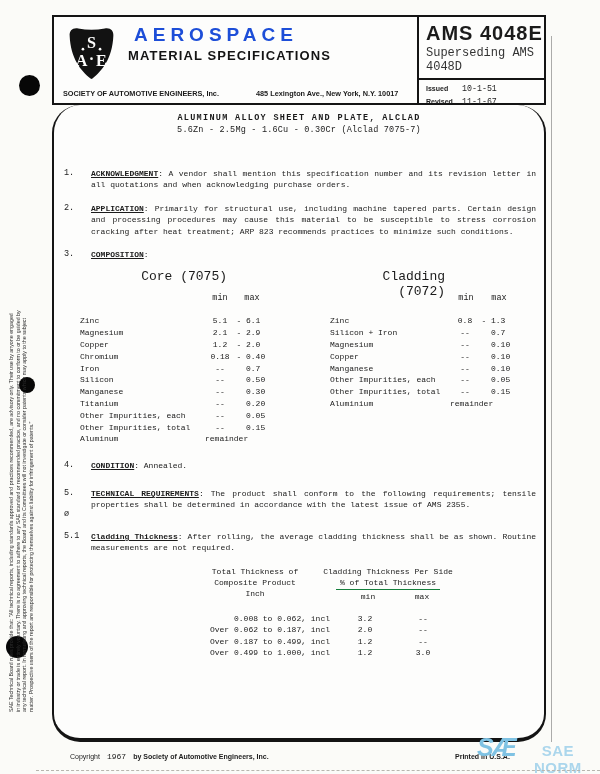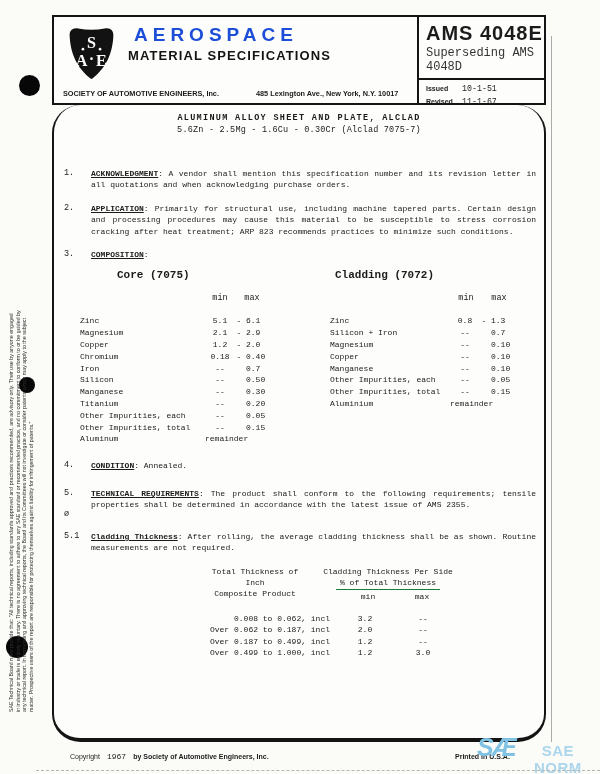--- a/index.html
+++ b/index.html
@@ -81,21 +81,21 @@
   .sec-num { width:27px; flex:none; font-size:8.5px; }
   .sec-num .marker { margin-top:11px; }
   .sec-body { flex:1; font-size:8px; line-height:11.4px; text-align:justify; }
   .hd { text-decoration: underline; font-weight:700; }
   .mt-lg { margin-top:33px; }
   .mt-md { margin-top:14px; }
   .mt-sec5 { margin-top:16px; }
 
   
   .comp { position:relative; height:177px; margin-top:9px; font-size:8px; }
-  .comp-title { position:absolute; top:0; width:110px; text-align:left; font-size:11px;font-weight:bold; }
+  .comp-title { position:absolute; top:0; width:110px; text-align:right; font-size:13px; }
   .comp-title.core { left:63px; }
   .comp-title.clad { left:281px; }
   .mm { position:absolute; top:24px; width:30px; text-align:center; font-size:8.5px; }
   .mm.c-min-h { left:151px; } .mm.c-max-h { left:183px; }
   .mm.k-min-h { left:397px; } .mm.k-max-h { left:430px; }
   .comp-grid { position:absolute; top:46px; display:grid; line-height:11.8px; }
   .comp-grid.core { left:26px;  grid-template-columns:125px 30px 8px 42px; }
   .comp-grid.clad { left:276px; grid-template-columns:120px 30px 8px 42px; }
   .c-name { white-space:nowrap; }
   .c-min  { text-align:center; white-space:nowrap; }
@@ -315,22 +315,22 @@
   </div>
 
   <div class="sec">
     <div class="sec-num">5.1</div>
     <div class="sec-body"><span class="hd">Cladding Thickness</span><span>:  After rolling, the average cladding thickness shall be as shown.  Routine measurements are not required.</span></div>
   </div>
 
   <div class="thick">
     <div class="th-col1">
       <div>Total Thickness of</div>
+      <div>Composite Product</div>
       <div>Inch</div>
-      <div>Composite Product</div>
     </div>
     <div class="th-col2">
       <div>Cladding Thickness Per Side</div>
       <div><span class="th-ul">% of Total Thickness</span></div>
       <div class="th-mm">
         <span class="min">min</span>
         <span class="max">max</span>
       </div>
     </div>
     <div class="thick-rows" id="thick-rows">

